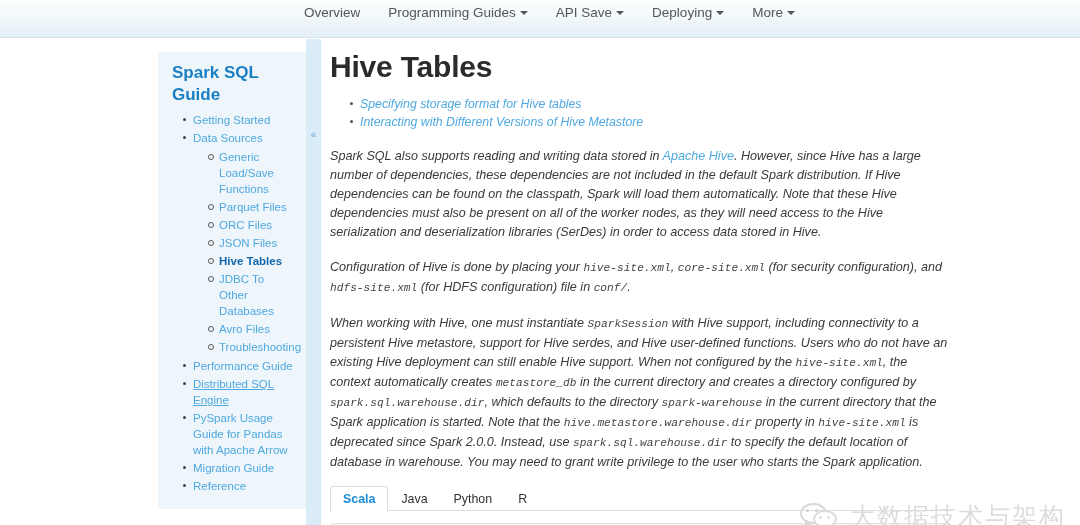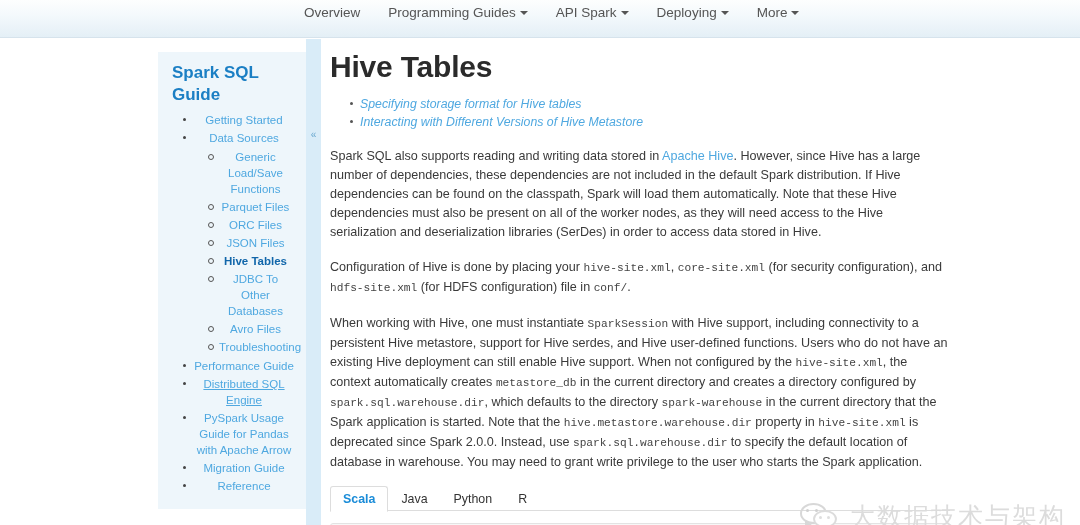--- a/index.html
+++ b/index.html
@@ -65,21 +65,21 @@
   
   .sidebar {
     position:absolute; left:158px; top:13px; width:148px;
     background:#eef6fb;
     padding:10px 8px 12px 8px;
   }
   .sidebar h3 {
     margin:0 0 6px 0; padding:0 0 0 6px;
     color:#1b7fc4; font-size:17px; font-weight:bold; line-height:22px;
   }
-  .sidebar ul { list-style:none; margin:3px; padding:0 0 0 14px;text-align:center; }
+  .sidebar ul { list-style:none; margin:3px; padding:0 0 0 14px; }
   .sidebar > ul > li {
     position:relative; padding-left:10px; margin:2px 0; line-height:15px;
   }
   .sidebar > ul > li::before {
     content:""; position:absolute; left:0; top:6px;
     width:3px; height:3px; background:#444; border-radius:50%;
   }
   .sidebar ul ul { padding-left:12px; }
   .sidebar ul ul li {
     position:relative; padding-left:11px; margin:2px 0; line-height:15px;
@@ -118,20 +118,21 @@
   ul.toc li { position:relative; padding-left:10px; line-height:17px; }
   ul.toc li::before {
     content:""; position:absolute; left:0; top:7px;
     width:3px; height:3px; background:#555; border-radius:50%;
   }
   ul.toc a { color:#4fa8e0; text-decoration:none; font-size:12.3px;font-style:italic; }
 
   p.body {
     margin:16px 0 13px 0; font-size:12.6px; line-height:19px; color:#3a3a3a;
     text-align:left;
+    font-style:italic;
   }
   p.body a { color:#4fa8e0; text-decoration:none; }
   code.inline {
     font-family:"Liberation Mono", monospace;
     font-size:11.2px; color:#444; white-space:nowrap;
   }
 
   
   .tabs {
     margin-top:4px; border-bottom:1px solid #dddddd;
@@ -190,21 +191,21 @@
   }
 </style>
 </head>
 <body>
 
 <div class="navbar">
   <div class="navbar-inner">
     <nav class="nav-links">
       <a class="nav-item" href="#"><span>Overview</span></a>
       <a class="nav-item" href="#"><span>Programming Guides</span><i class="caret"></i></a>
-      <a class="nav-item" href="#"><span>API Spark</span><i class="caret"></i></a>
+      <a class="nav-item" href="#"><span>API Save</span><i class="caret"></i></a>
       <a class="nav-item" href="#"><span>Deploying</span><i class="caret"></i></a>
       <a class="nav-item" href="#"><span>More</span><i class="caret"></i></a>
     </nav>
   </div>
 </div>
 
 <div class="page">
 
   <aside class="sidebar">
     <h3>Spark SQL Guide</h3>

